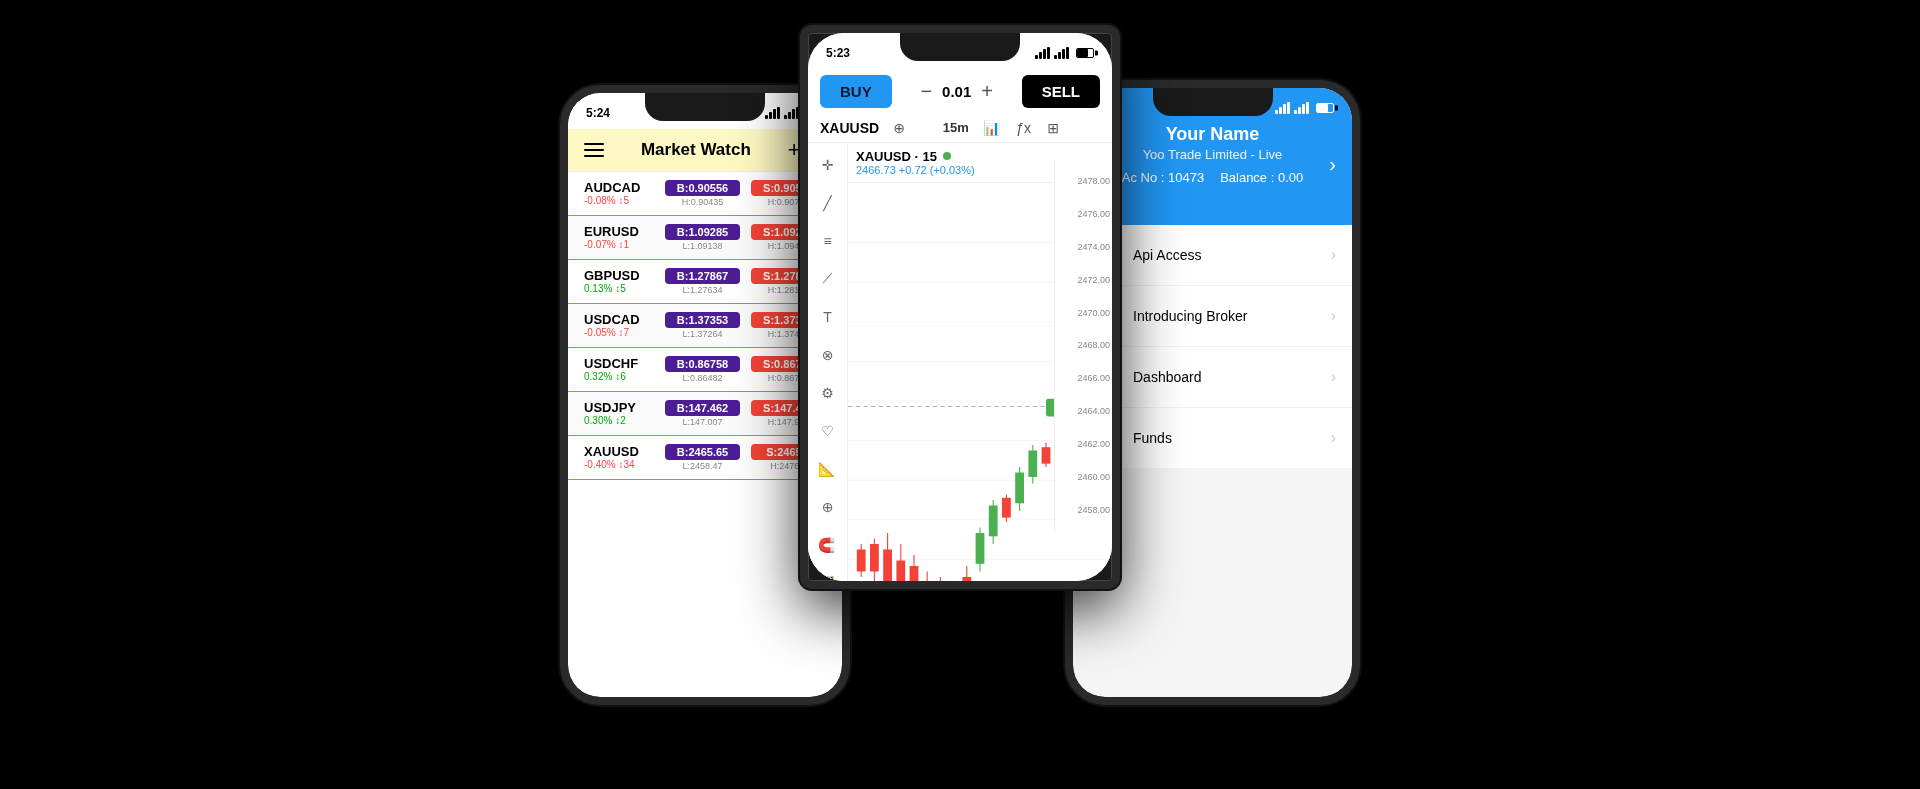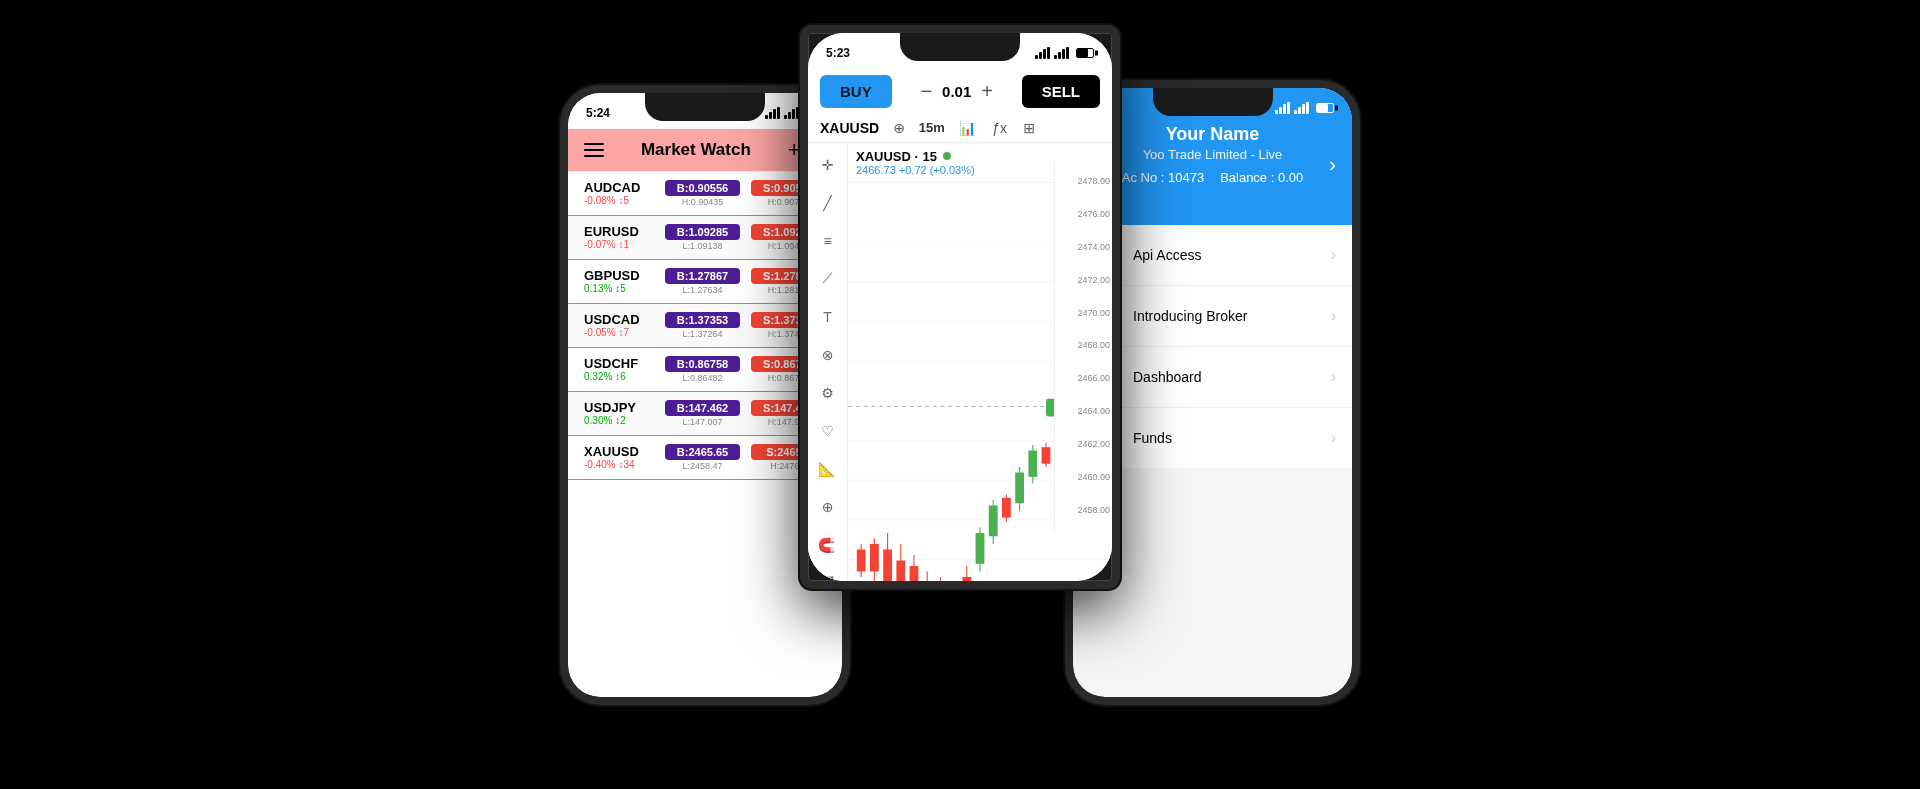--- a/index.html
+++ b/index.html
@@ -99,21 +99,21 @@
       height: 100%;
       border-radius: 32px;
       overflow: hidden;
     }
 
     .market-watch-header {
       display: flex;
       align-items: center;
       justify-content: space-between;
       padding: 8px 16px;
-      background: #fca5a5;
+      background: #fef9c3;
       border-bottom: 1px solid #eee;
     }
 
     .market-watch-title {
       font-size: 17px;
       font-weight: 600;
       color: #000;
     }
 
     .market-watch-icons {
@@ -258,20 +258,21 @@
       padding: 2px;
     }
 
     .chart-timeframe {
       background: none;
       border: none;
       font-size: 13px;
       color: #333;
       font-weight: 600;
       cursor: pointer;
+      margin-left: 24px;
     }
 
     
     .chart-area {
       position: relative;
       background: #fff;
       height: 480px;
       overflow: hidden;
     }
 

